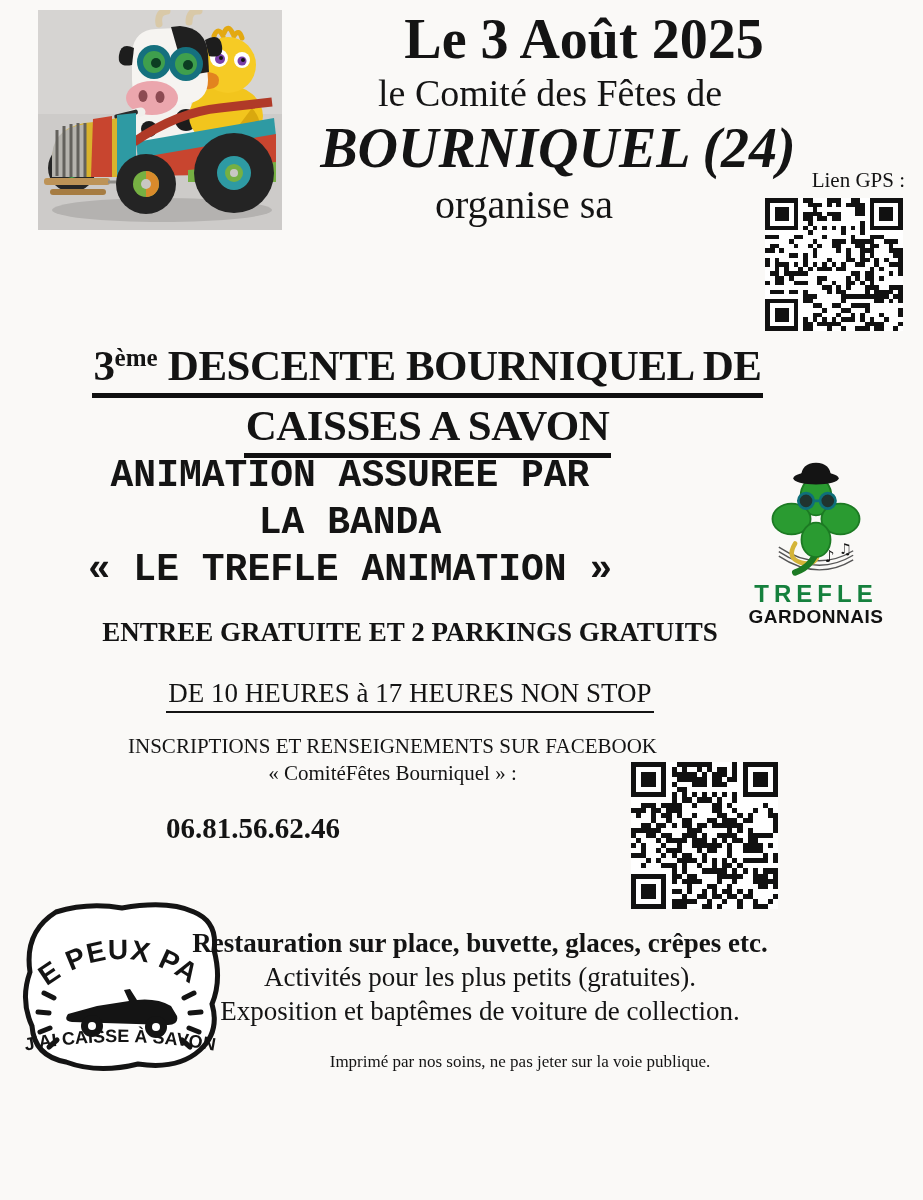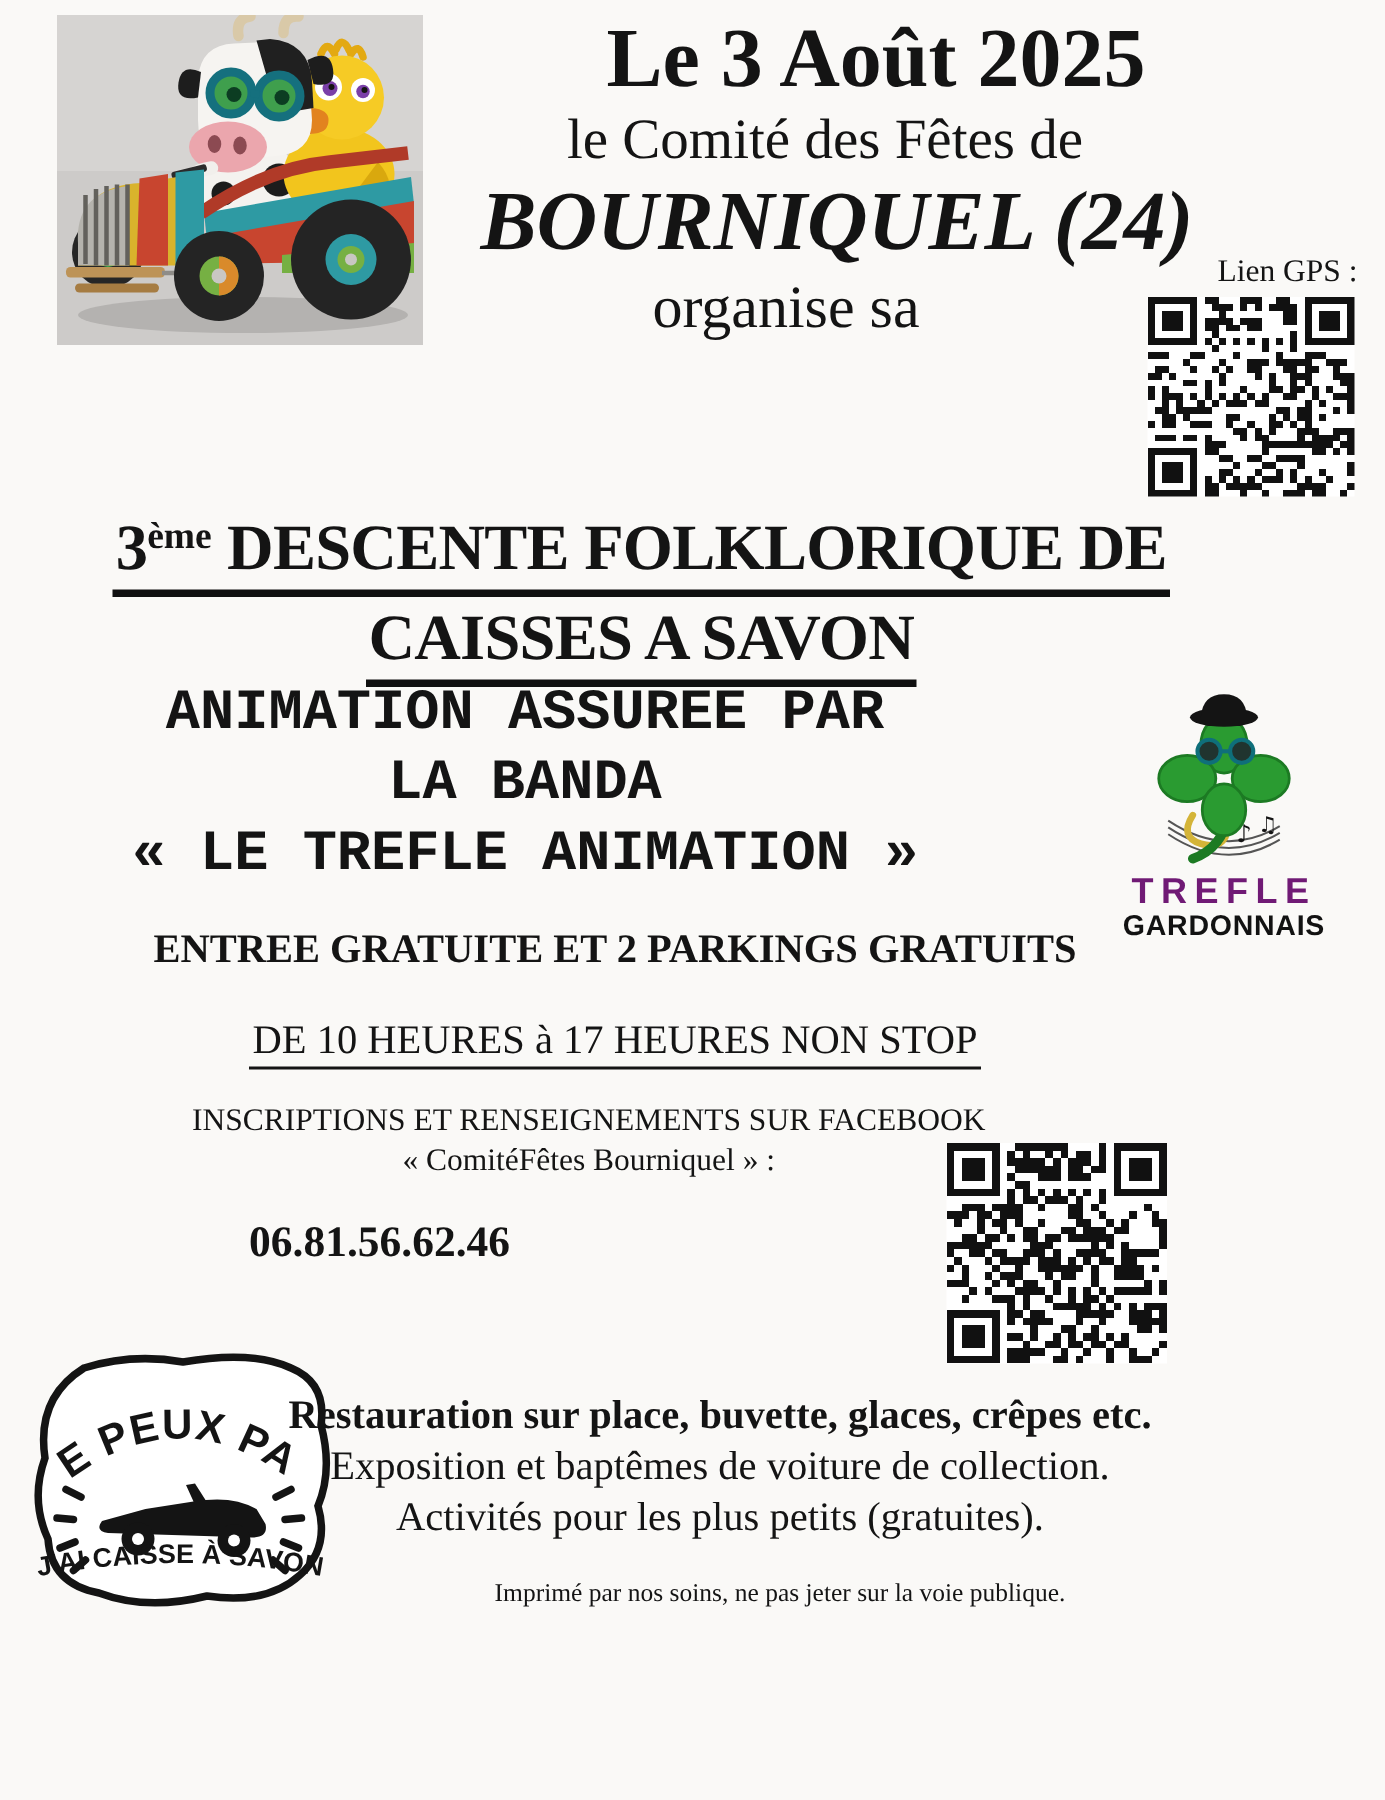--- a/index.html
+++ b/index.html
@@ -35,21 +35,21 @@
     font-size:43px;font-weight:bold;letter-spacing:-.5px;line-height:48px;white-space:nowrap;}
   .headline sup{font-size:25px;vertical-align:14px;letter-spacing:0;}
 
   
   .animation{left:65px;top:452px;width:570px;text-align:center;font-size:38px;font-weight:bold;line-height:47px;}
   .animation div{white-space:nowrap;font-family:Liberation Mono, monospace;}
 
   
   .trefle{left:748px;top:460px;width:136px;text-align:center;}
   .trefle .logo-line1{font-family:"Liberation Sans","DejaVu Sans",sans-serif;font-weight:bold;
-    font-size:24px;letter-spacing:5px;line-height:24px;color:#701a75;white-space:nowrap;}
+    font-size:24px;letter-spacing:5px;line-height:24px;color:#15803d;white-space:nowrap;}
   .trefle .logo-line2{font-family:"Liberation Sans","DejaVu Sans",sans-serif;font-weight:bold;
     font-size:19px;letter-spacing:.5px;line-height:21px;color:#121212;white-space:nowrap;}
 
   
   .entry{left:60px;top:616px;width:700px;text-align:center;}
   .entry .e1{font-size:27px;font-weight:bold;line-height:33px;white-space:nowrap;}
   .entry .e2{font-size:27px;line-height:33px;display:inline-block;border-bottom:2px solid #141414;padding:0 2px 1px 2px;white-space:nowrap;margin-top:28px;}
 
   
   .inscriptions{left:60px;top:733px;width:665px;text-align:center;font-size:21px;line-height:27px;}
@@ -432,21 +432,21 @@
       <rect x="2" y="2" width="3" height="3"></rect>
       <rect x="22" y="0" width="7" height="7"></rect>
       <rect x="23" y="1" width="5" height="5" fill="#fff"></rect>
       <rect x="24" y="2" width="3" height="3"></rect>
       <rect x="0" y="22" width="7" height="7"></rect>
       <rect x="1" y="23" width="5" height="5" fill="#fff"></rect>
       <rect x="2" y="24" width="3" height="3"></rect>
     </svg></div>
 
 <div class="abs headline">
-  <span class="hl-line"><span class="u"><span>3</span><sup>ème</sup><span> DESCENTE FOLKLORIQUE DE</span></span></span>
+  <span class="hl-line"><span class="u"><span>3</span><sup>ème</sup><span> DESCENTE BOURNIQUEL DE</span></span></span>
   <span class="hl-line"><span class="u">CAISSES A SAVON</span></span>
 </div>
 
 <div class="abs animation">
   <div>ANIMATION ASSUREE PAR</div>
   <div>LA BANDA</div>
   <div>« LE TREFLE ANIMATION »</div>
 </div>
 
 <div class="abs trefle">
@@ -859,17 +859,17 @@
         <circle cx="140" cy="129" r="4" fill="#ffffff"></circle>
     </g>
     <text font-family="Liberation Sans,DejaVu Sans,sans-serif" font-weight="bold" font-size="18" fill="#141414">
       <textPath href="#arcBot" startOffset="50%" text-anchor="middle">J'AI CAISSE À SAVON</textPath>
     </text>
   </svg>
 </div>
 
 <div class="abs details">
   <div class="d1">Restauration sur place, buvette, glaces, crêpes etc.</div>
+  <div>Activités pour les plus petits (gratuites).</div>
   <div>Exposition et baptêmes de voiture de collection.</div>
-  <div>Activités pour les plus petits (gratuites).</div>
 </div>
 
 <div class="abs footer">Imprimé par nos soins, ne pas jeter sur la voie publique.</div>
 
 </body></html>

